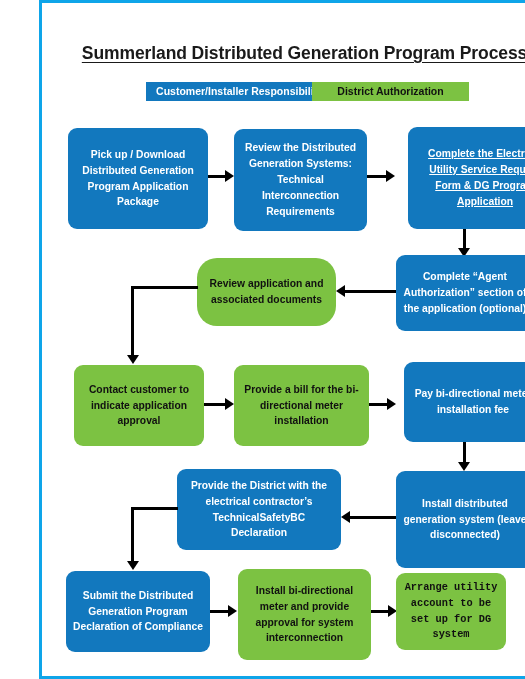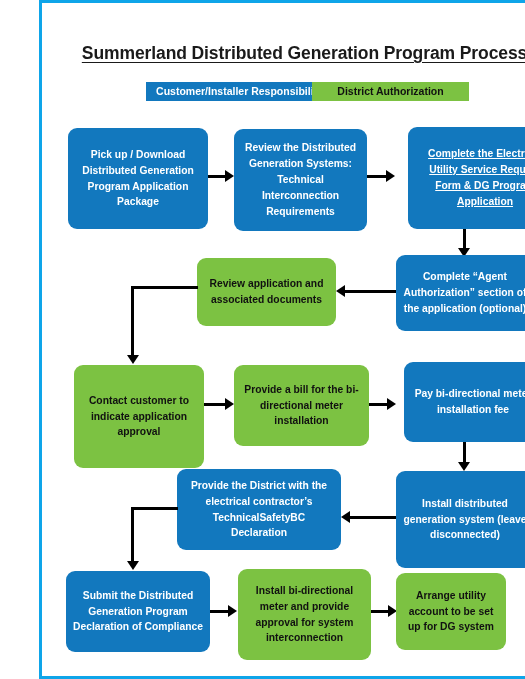--- a/index.html
+++ b/index.html
@@ -118,32 +118,32 @@
   <div class="node blue" style="left:192px; top:126px; width:133px; height:102px;">Review the Distributed Generation Systems: Technical Interconnection Requirements</div>
 
   <div class="ln h" style="left:325px; top:172px; width:20px;"></div>
   <div class="arrow right" style="left:344px; top:167px;"></div>
 
   <div class="node blue" style="left:366px; top:124px; width:154px; height:102px;text-decoration:underline;">Complete the Electrical Utility Service Request Form &amp; DG Program Application</div>
 
   <div class="ln v" style="left:421px; top:226px; height:21px;"></div>
   <div class="arrow down" style="left:416px; top:245px;"></div>
 
-  <div class="node green" style="left:155px; top:255px; width:139px; height:68px;">Review application and associated documents</div>
+  <div class="node green" style="left:155px; top:255px; width:139px; height:68px;border-radius:20px;">Review application and associated documents</div>
 
   <div class="node blue" style="left:354px; top:252px; width:138px; height:76px;">Complete “Agent Authorization” section of the application (optional)</div>
 
   <div class="ln h" style="left:303px; top:287px; width:51px;"></div>
   <div class="arrow left" style="left:294px; top:282px;"></div>
 
   <div class="ln h" style="left:89px;  top:283px; width:67px;"></div>
   <div class="ln v" style="left:89px;  top:283px; height:71px;"></div>
   <div class="arrow down" style="left:85px; top:352px;"></div>
 
-  <div class="node green" style="left:32px;  top:362px; width:130px; height:103px;">Contact customer to indicate application approval</div>
+  <div class="node green" style="left:32px;  top:362px; width:130px; height:81px;">Contact customer to indicate application approval</div>
 
   <div class="ln h" style="left:162px; top:400px; width:22px;"></div>
   <div class="arrow right" style="left:183px; top:395px;"></div>
 
   <div class="node green" style="left:192px; top:362px; width:135px; height:81px;">Provide a bill for the bi-directional meter installation</div>
 
   <div class="ln h" style="left:327px; top:400px; width:20px;"></div>
   <div class="arrow right" style="left:345px; top:395px;"></div>
 
   <div class="node blue" style="left:362px; top:359px; width:138px; height:80px;">Pay bi-directional meter installation fee</div>
@@ -165,15 +165,15 @@
   <div class="node blue" style="left:24px;  top:568px; width:144px; height:81px;">Submit the Distributed Generation Program Declaration of Compliance</div>
 
   <div class="ln h" style="left:168px; top:607px; width:19px;"></div>
   <div class="arrow right" style="left:186px; top:602px;"></div>
 
   <div class="node green" style="left:196px; top:566px; width:133px; height:91px;">Install bi-directional meter and provide approval for system interconnection</div>
 
   <div class="ln h" style="left:329px; top:607px; width:18px;"></div>
   <div class="arrow right" style="left:346px; top:602px;"></div>
 
-  <div class="node green" style="left:354px; top:570px; width:110px; height:77px;">Arrange utility account to be set up for DG system</div>
+  <div class="node green" style="left:354px; top:570px; width:110px; height:77px;font-family:Liberation Mono, monospace;">Arrange utility account to be set up for DG system</div>
 
 </div>
 
 </body></html>

